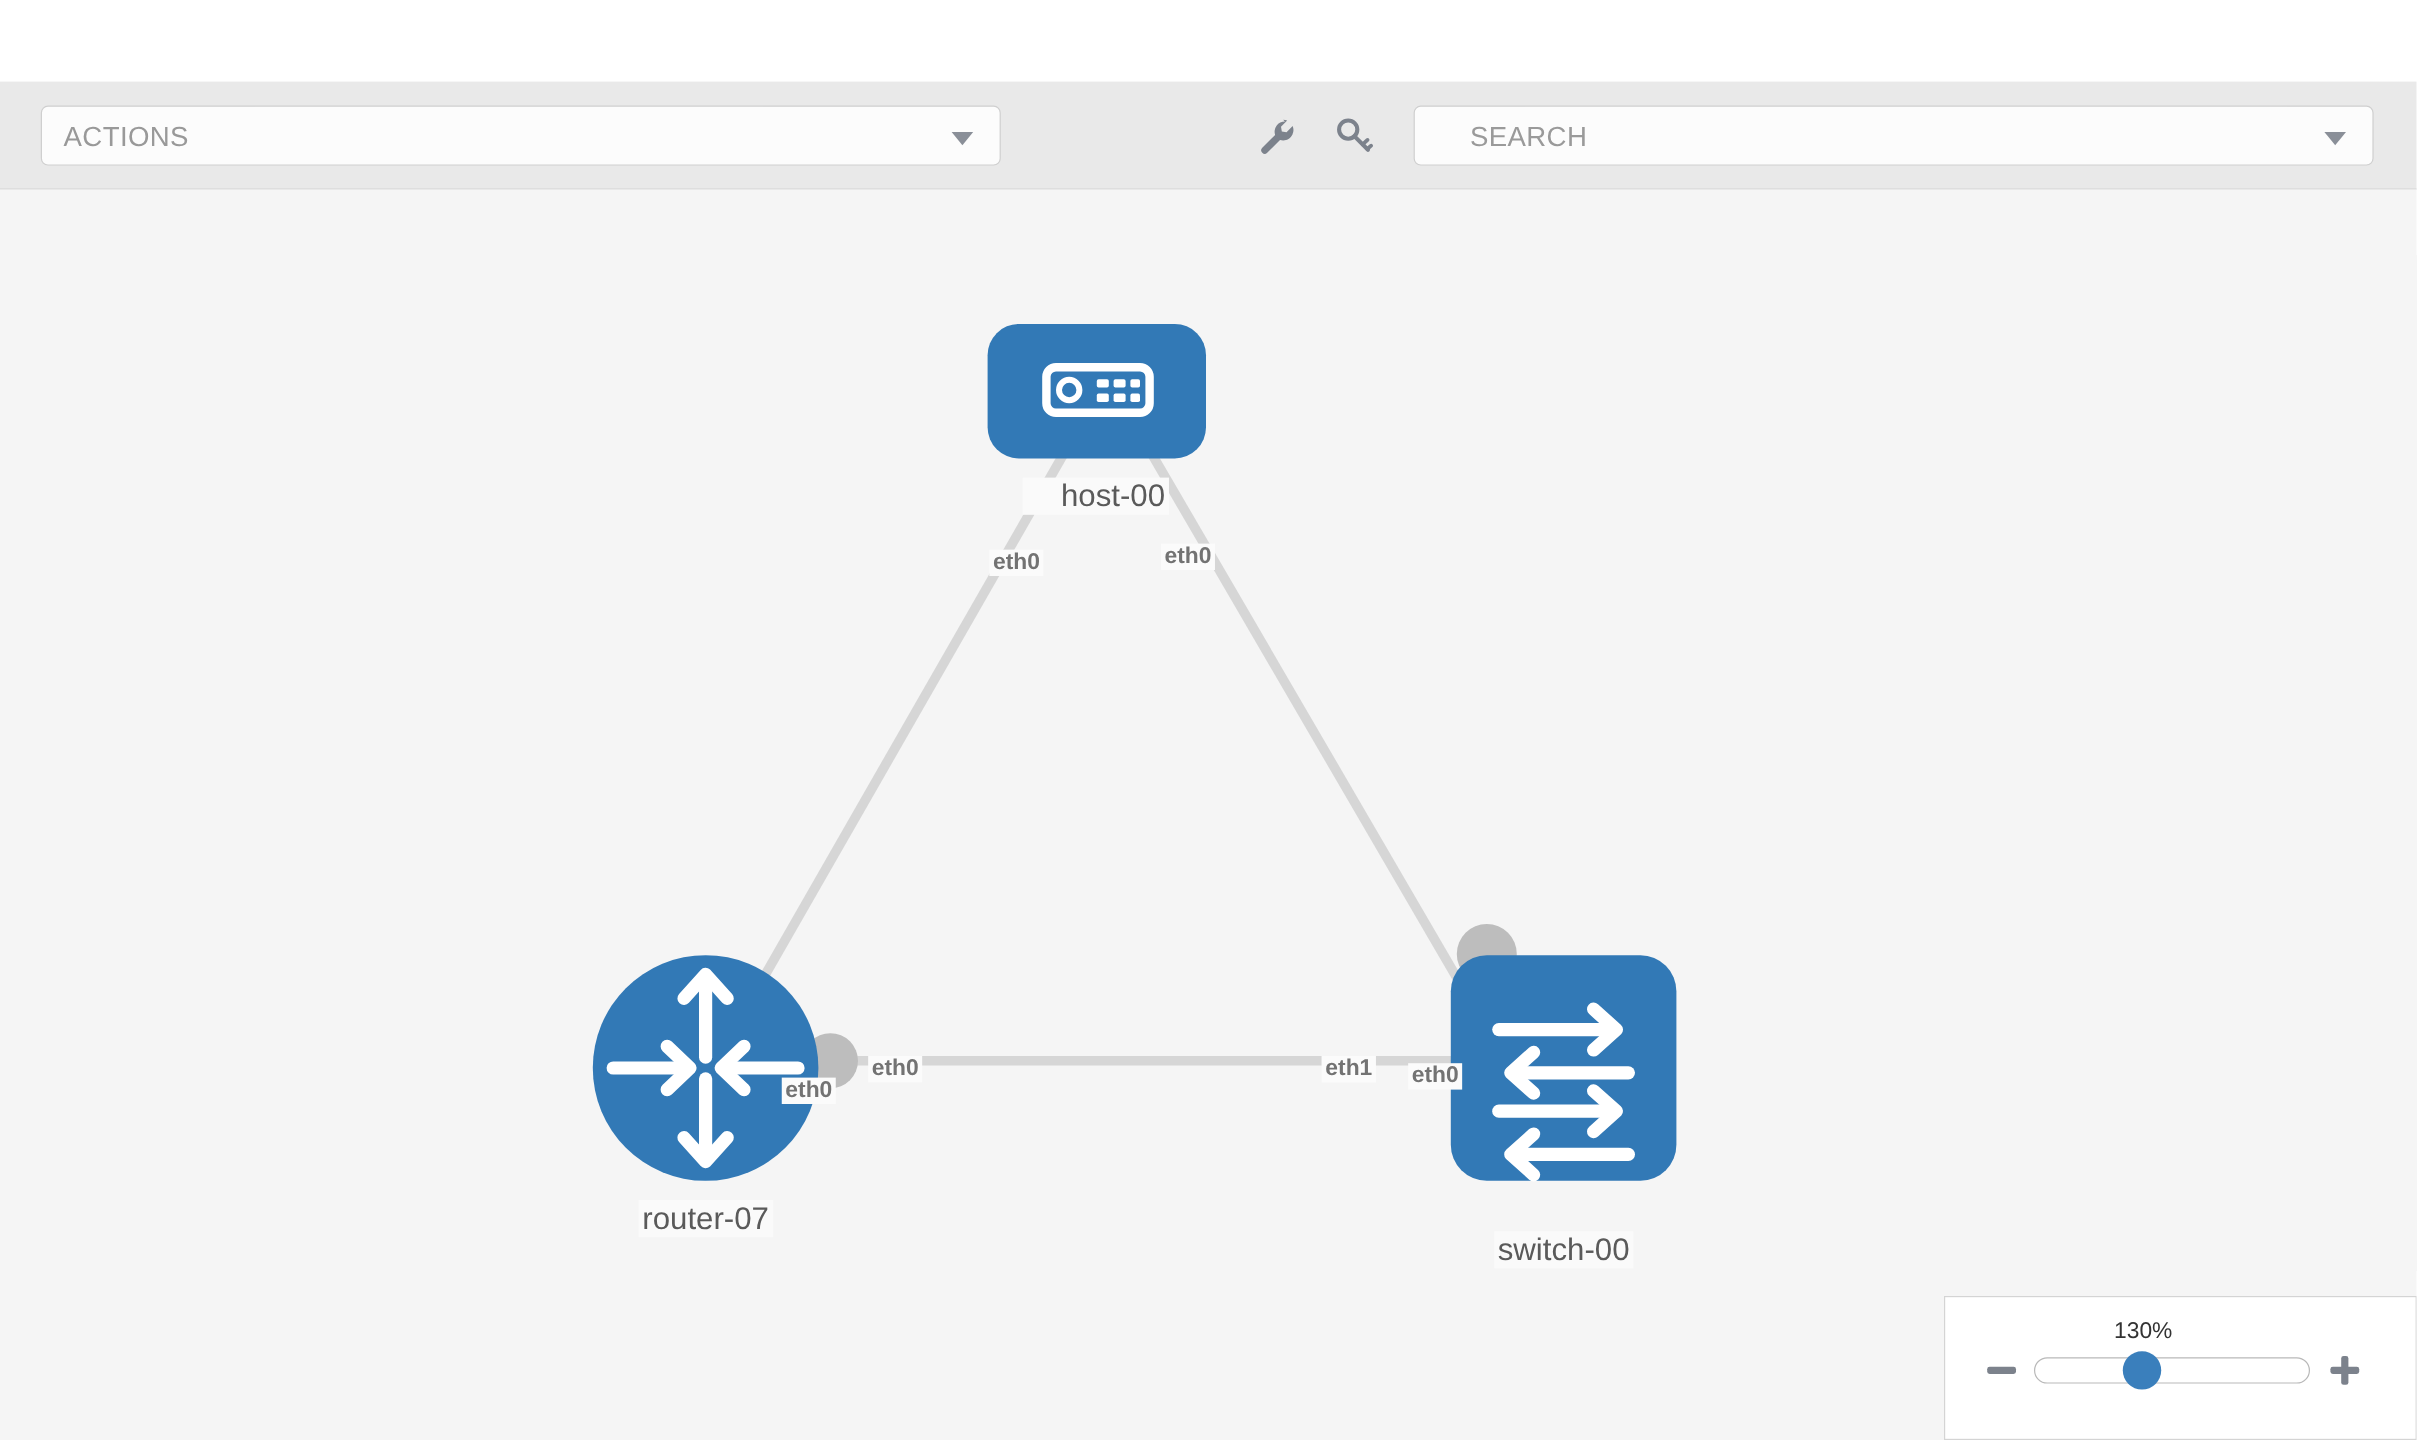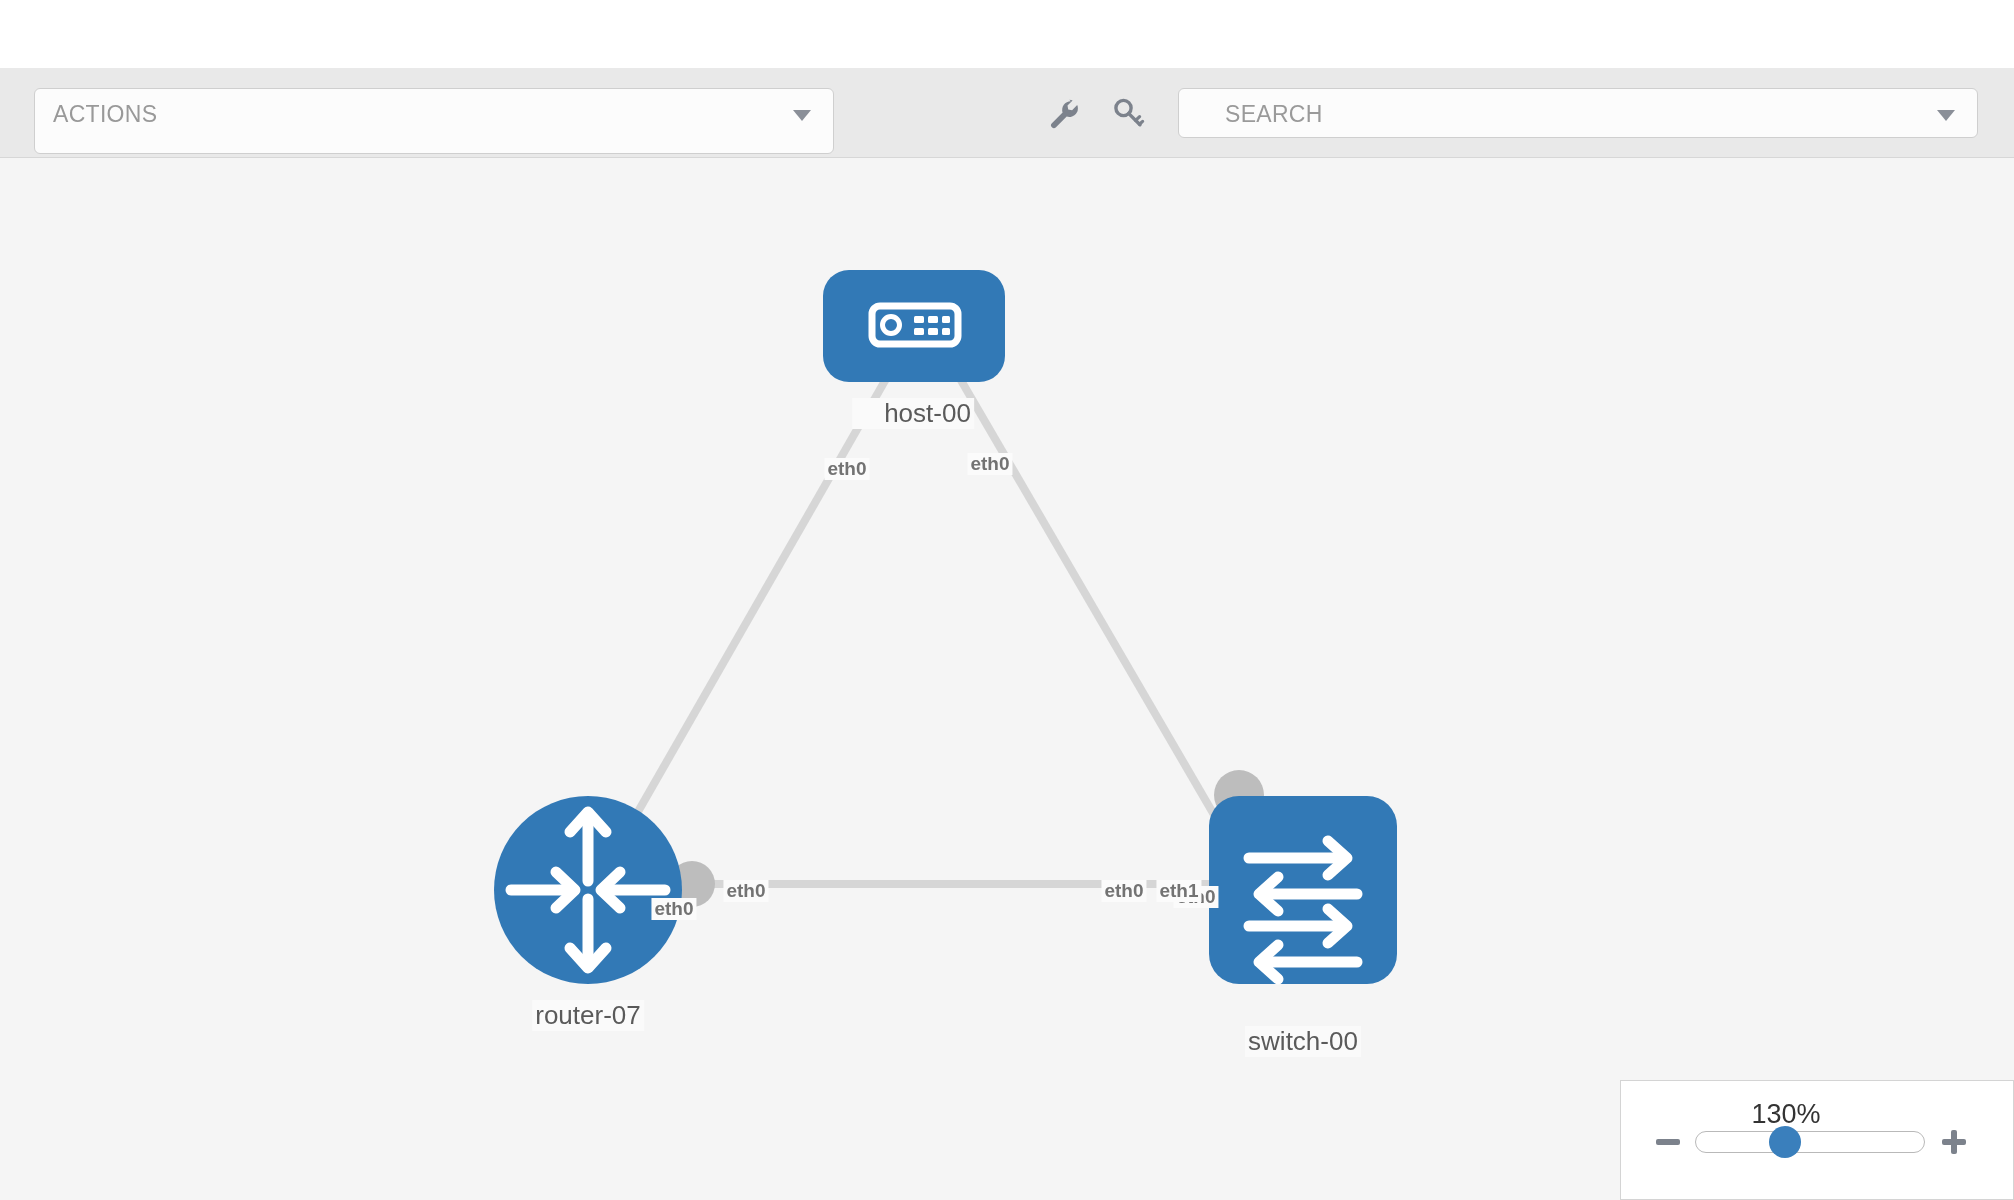--- a/index.html
+++ b/index.html
@@ -56,21 +56,21 @@
     height: 90px;
     background: #e9e9e9;
     border-bottom: 1px solid #d7d7d7;
     box-sizing: border-box;
   }
   .actions-select {
     position: absolute;
     left: 34px;
     top: 20px;
     width: 800px;
-    height: 66px;
+    height: 50px;
     background: #fcfcfc;
     border: 1px solid #cfcfcf;
     border-radius: 6px;
     box-sizing: border-box;
     cursor: pointer;
   }
   .actions-label {
     position: absolute;
     left: 18px;
     top: 12px;
@@ -167,21 +167,21 @@
     background: #ffffff;
     border: 1px solid #d4d4d4;
     box-sizing: border-box;
   }
   .zoom-pct {
     position: absolute;
     top: 18px;
     left: 0;
     width: 330px;
     text-align: center;
-    font-size: 27px;
+    font-size: 19px;
     color: #333333;
   }
   .zoom-minus, .zoom-plus {
     position: absolute;
     top: 46px;
     width: 30px;
     height: 30px;
     cursor: pointer;
   }
   .zoom-minus { left: 32px; }
@@ -314,21 +314,21 @@
     <div class="node-label" style="left:913px; top:240px;padding-left:32px;">host-00</div>
     <div class="node-label" style="left:588px; top:842px;">router-07</div>
     <div class="node-label" style="left:1303px;top:868px;">switch-00</div>
 
     <div class="edge-label" style="left:847px;  top:300px;">eth0</div>
     <div class="edge-label" style="left:990px;  top:295px;">eth0</div>
     <div class="edge-label" style="left:674px;  top:740px;">eth0</div>
     <div class="edge-label" style="left:1196px; top:728px;">eth0</div>
     <div class="edge-label" style="left:746px;  top:722px;">eth0</div>
     <div class="edge-label" style="left:1124px; top:722px;">eth0</div>
-    <div class="edge-label" style="left:1179px; top:722px;">eth1</div>
+    <div class="edge-label" style="left:1124px; top:722px;">eth1</div>
 
   </div>
 
   <div class="zoom-widget">
     <div class="zoom-pct">130%</div>
 
     <div class="zoom-minus">
       <svg width="30" height="30" viewBox="0 0 30 30">
         <rect x="3" y="12" width="24" height="6" rx="2" fill="#7c828c"></rect>
       </svg>

